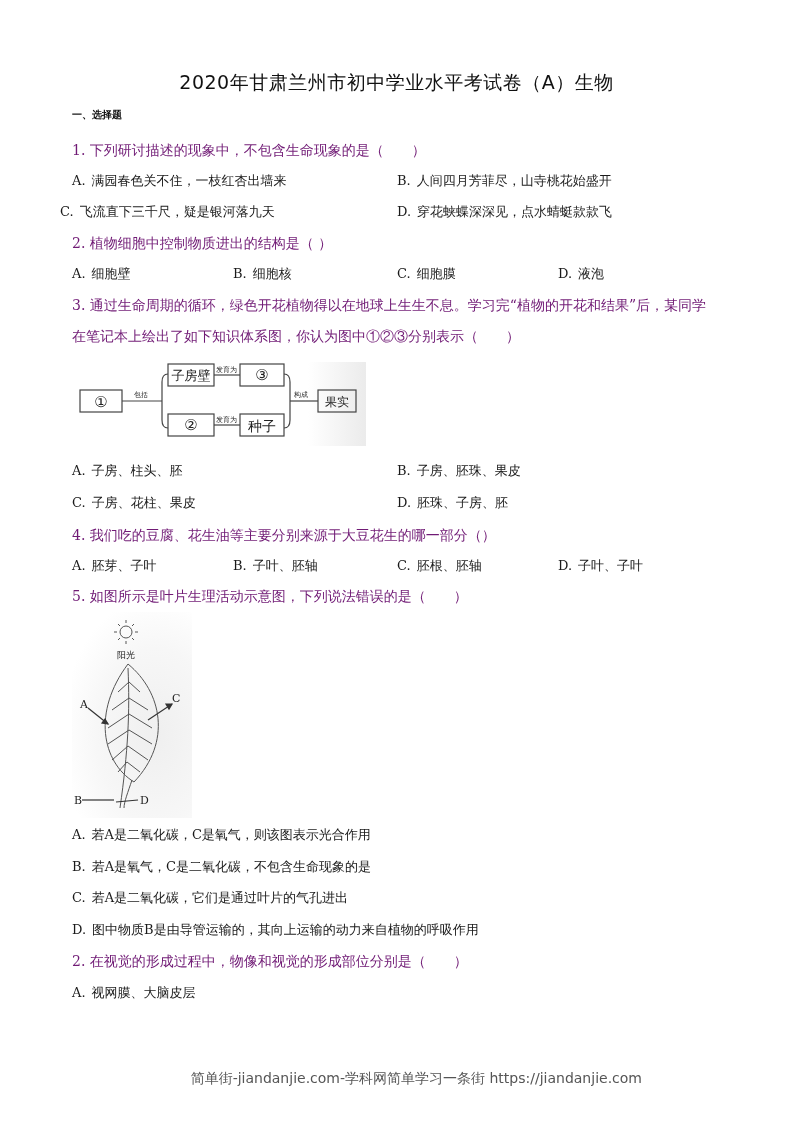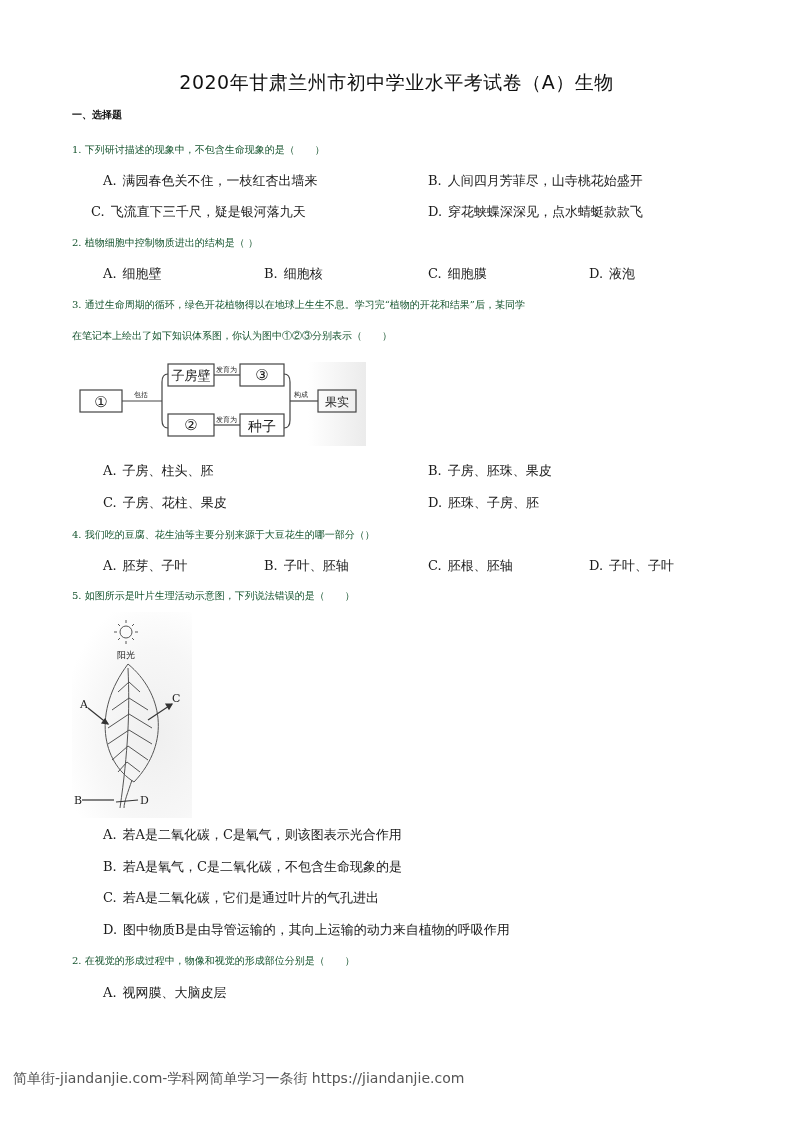--- a/index.html
+++ b/index.html
@@ -12,37 +12,37 @@
     position: absolute; top: 70px; left: 0; width: 793px; text-align: center;
     font-family: "DejaVu Sans", "Liberation Sans", sans-serif;
     font-weight: normal; font-size: 19px; letter-spacing: 0.5px; color: #111;
   }
   .section {
     position: absolute; top: 108px; left: 72px;
     font-family: "DejaVu Sans", "Liberation Sans", sans-serif;
     font-weight: bold; font-size: 10px; color: #111;
   }
   .line {
-    position: absolute; left: 72px; font-size: 10px; line-height: 18px;
-    white-space: nowrap; color: #14532d;
-  }
-  .opt { position: absolute; font-size: 13px; line-height: 18px; white-space: nowrap; margin-left: 31px; }
+    position: absolute; left: 72px; font-size: 14px; line-height: 18px;
+    white-space: nowrap; color: #701a75;
+  }
+  .opt { position: absolute; font-size: 13px; line-height: 18px; white-space: nowrap; }
   .opt .k { margin-right: 6px; }
   
   .diag1 {
     position: absolute; left: 76px; top: 362px; width: 290px; height: 84px;
     background: linear-gradient(90deg, #ffffff 0%, #ffffff 80%, #ebebeb 100%);
   }
   .diag1 svg { display: block; }
   .diag2 {
     position: absolute; left: 72px; top: 612px; width: 120px; height: 206px;
     background: radial-gradient(ellipse at 70% 60%, #efefef 0%, #f7f7f7 50%, #ffffff 80%);
   }
   .footer {
-    position: absolute; top: 1070px; left: 13px; width: 642px; text-align: left;
+    position: absolute; top: 1070px; left: 0; width: 642px; text-align: right;
     font-family: "DejaVu Sans", "Liberation Sans", sans-serif;
     font-size: 14px; color: #555;
   }
 </style>
 </head>
 <body>
 
 <div class="title">2020年甘肃兰州市初中学业水平考试卷（A）生物</div>
 <div class="section">一、选择题</div>
 

